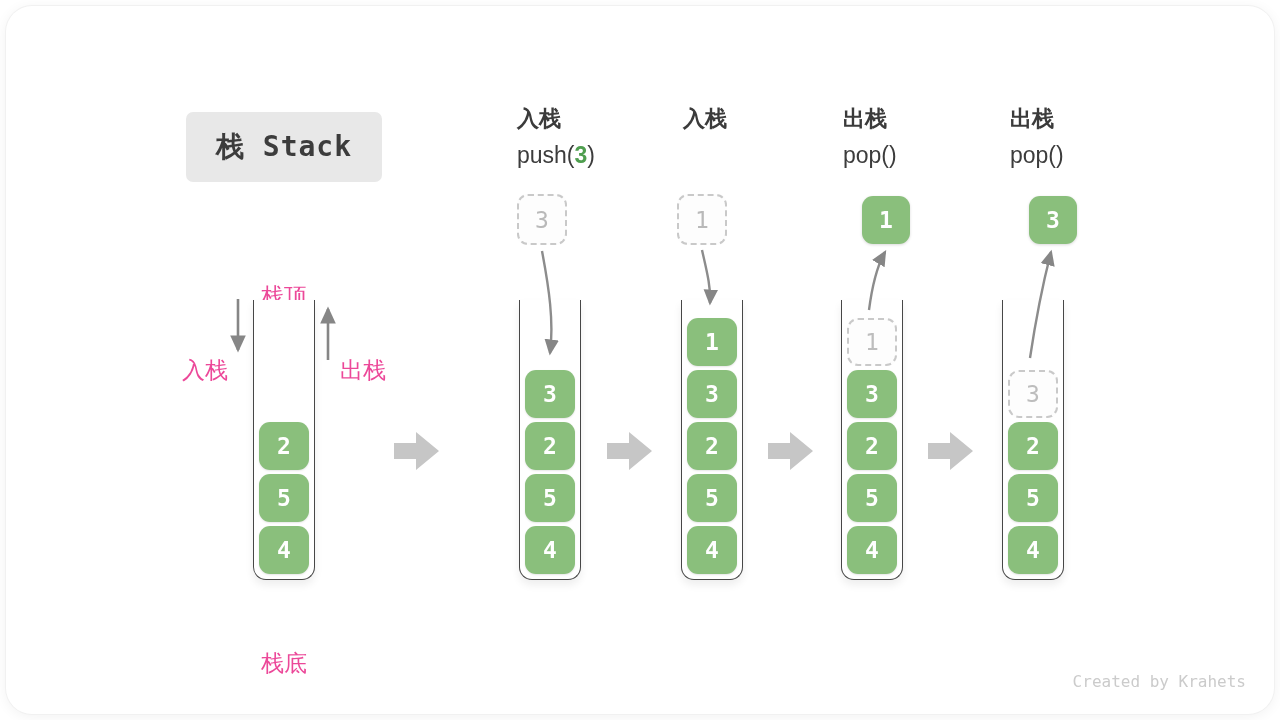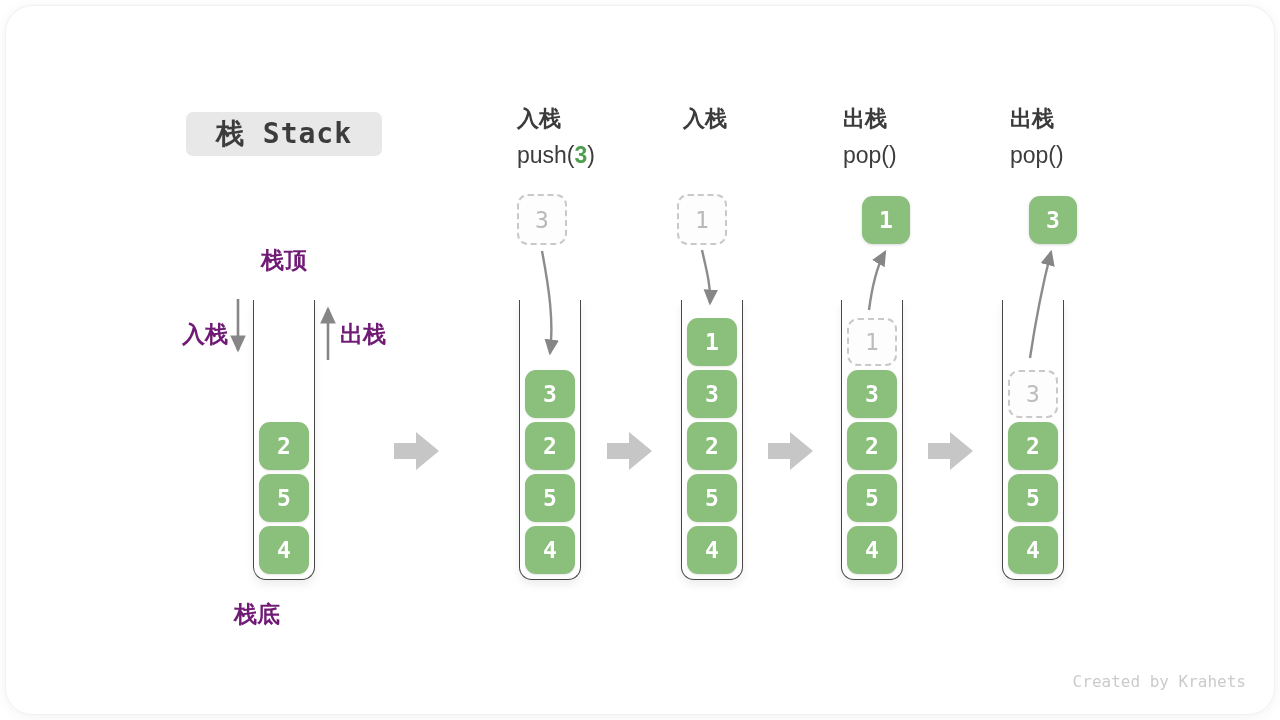--- a/index.html
+++ b/index.html
@@ -1,26 +1,26 @@
 <!DOCTYPE html>
 <html><head>
 <meta charset="utf-8">
 <style>
   html,body{margin:0;padding:0;background:#ffffff;}
   .stage{position:relative;width:1280px;height:720px;font-family:"Liberation Sans",sans-serif;overflow:hidden;background:#fff;}
   .card{position:absolute;left:6px;top:6px;right:6px;bottom:6px;background:#ffffff;border-radius:26px;
         box-shadow:0 0 0 1px #f1f1f1, 0 2px 14px rgba(0,0,0,0.06);}
   
-  .title-box{position:absolute;left:186px;top:112px;width:196px;height:44px;background:#e8e8e8;border-radius:7px;
+  .title-box{position:absolute;left:186px;top:112px;width:196px;height:70px;background:#e8e8e8;border-radius:7px;
              display:flex;align-items:center;justify-content:center;}
   .title-box span{font-family:"DejaVu Sans Mono","Liberation Sans",sans-serif;font-size:28px;font-weight:700;color:#3c3c3c;letter-spacing:1px;}
   
-  .cn{color:#701a75;font-weight:700;}
+  .cn{color:#ec4899;font-weight:400;margin-top:36px;}
   .lbl-top{position:absolute;left:234px;top:245px;width:100px;text-align:center;font-size:23px;}
-  .lbl-bottom{position:absolute;left:234px;top:599px;width:100px;font-size:23px;}
+  .lbl-bottom{position:absolute;left:234px;top:612px;width:100px;text-align:center;font-size:23px;}
   .lbl-push{position:absolute;left:156px;top:319px;width:72px;text-align:right;font-size:23px;}
   .lbl-pop{position:absolute;left:340px;top:319px;width:72px;text-align:left;font-size:23px;}
   
   .op{position:absolute;top:106px;width:170px;}
   .op .op-cn{font-size:22px;font-weight:700;color:#3b3b3b;line-height:26px;margin-bottom:10px;}
   .op .op-code{font-family:Liberation Sans, sans-serif;font-size:23px;color:#3c3c3c;line-height:26px;}
   .op .op-code .arg{color:#4f9e4f;font-weight:700;}
   
   .column{position:absolute;top:300px;width:62px;height:280px;}
   .tube{position:absolute;left:0;top:0;right:0;bottom:0;background:#ffffff;

